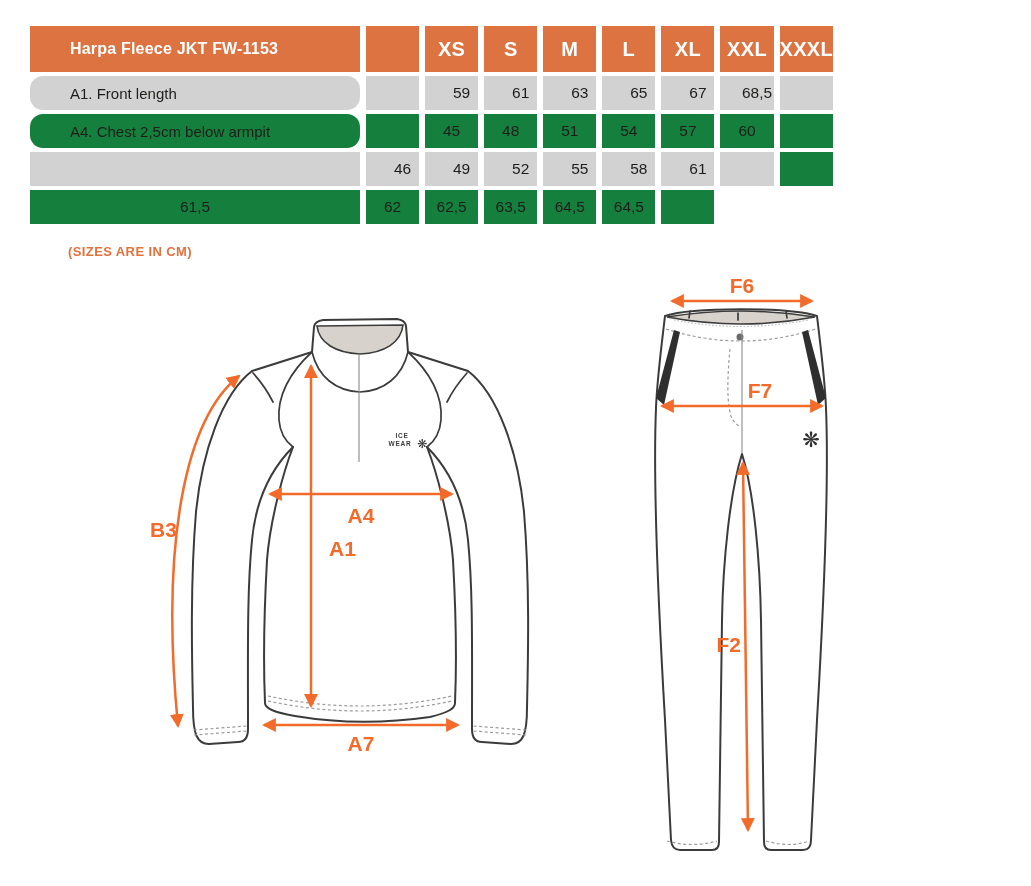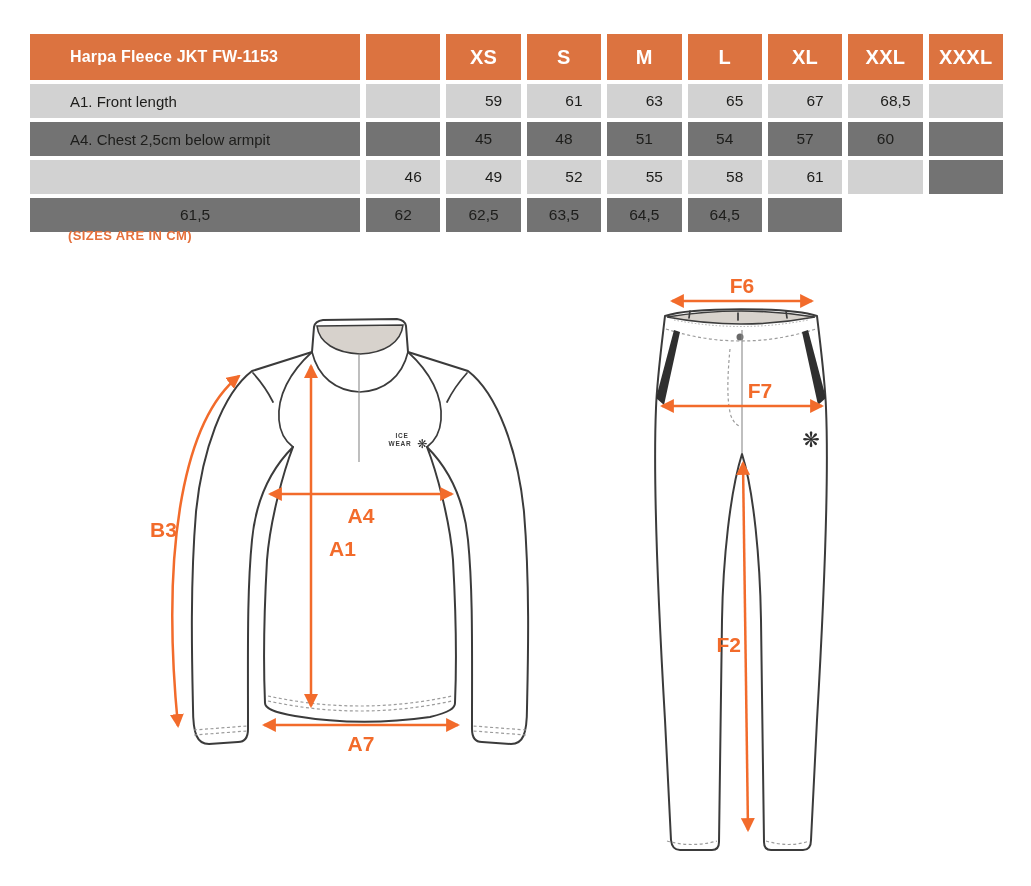--- a/index.html
+++ b/index.html
@@ -1,32 +1,32 @@
 <!DOCTYPE html>
 <html><head>
 <meta charset="utf-8">
 <style>
   html,body{margin:0;padding:0;background:#ffffff;}
   .page{position:relative;width:1031px;height:886px;background:#ffffff;overflow:hidden;
         font-family:"Liberation Sans","DejaVu Sans",sans-serif;}
   
-  .size-table{position:absolute;left:30px;top:26px;width:973px;
+  .size-table{position:absolute;left:30px;top:26px;width:803px;
       display:grid;grid-template-columns:330px repeat(8,1fr);
-      grid-template-rows:46px repeat(4,34px);gap:4px 6px;margin-top:8px;}
+      grid-template-rows:46px repeat(4,34px);gap:4px 6px;}
   .cell{display:flex;align-items:center;justify-content:center;
         font-size:15px;color:#1d1d1b;}
   .hd{background:#DC7340;color:#ffffff;font-weight:bold;}
   .title{justify-content:flex-start;padding-left:40px;font-size:16px;letter-spacing:.2px;}
   .sz{font-size:20px;letter-spacing:.3px;}
   .dark{background:#D2D2D2;padding-left:20px;}
-  .light{background:#737373;}
-  .lbl{justify-content:flex-start;padding-left:40px;font-size:15px;}
+  .light{background:#15803d;}
+  .lbl{justify-content:flex-start;padding-left:40px;font-size:15px;border-radius:13px;}
   .val{font-size:15.5px;}
   
-  .note{position:absolute;left:68px;top:228px;font-size:13px;font-weight:bold;
+  .note{position:absolute;left:68px;top:244px;font-size:13px;font-weight:bold;
         color:#E4703C;letter-spacing:.4px;}
   
   .diagrams{position:absolute;left:0;top:0;width:1031px;height:886px;}
   .garment{fill:#ffffff;stroke:#3B3B3B;stroke-width:2;stroke-linejoin:round;stroke-linecap:round;}
   .inner-gray{fill:#D7D2CC;stroke:#3B3B3B;stroke-width:1.6;}
   .seam{fill:none;stroke:#3B3B3B;stroke-width:1.7;stroke-linecap:round;}
   .thin{fill:none;stroke:#8a8a8a;stroke-width:1.1;}
   .stitch{fill:none;stroke:#9C9C9C;stroke-width:1.2;stroke-dasharray:3 2.5;}
   .dots{fill:none;stroke:#ABABAB;stroke-width:1;stroke-dasharray:1.5 2;}
   .dark-detail{fill:#2F2F2F;stroke:none;}

